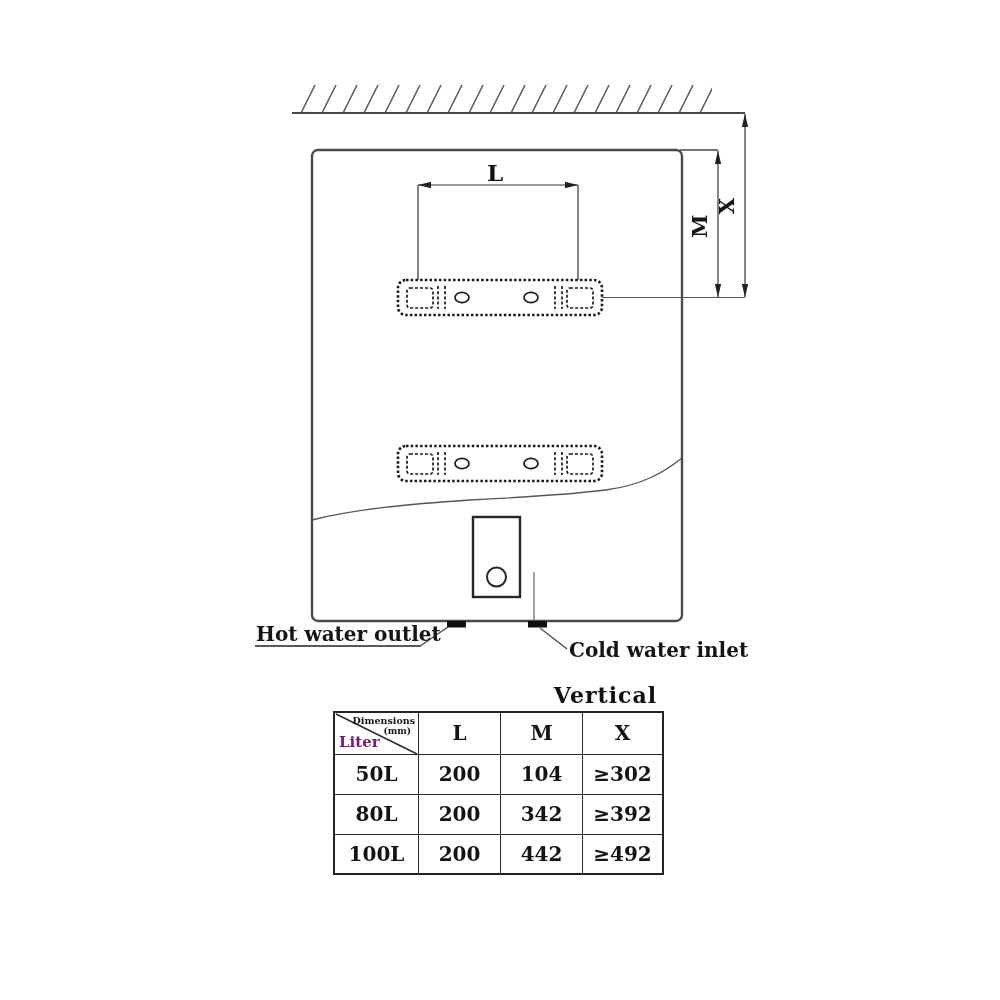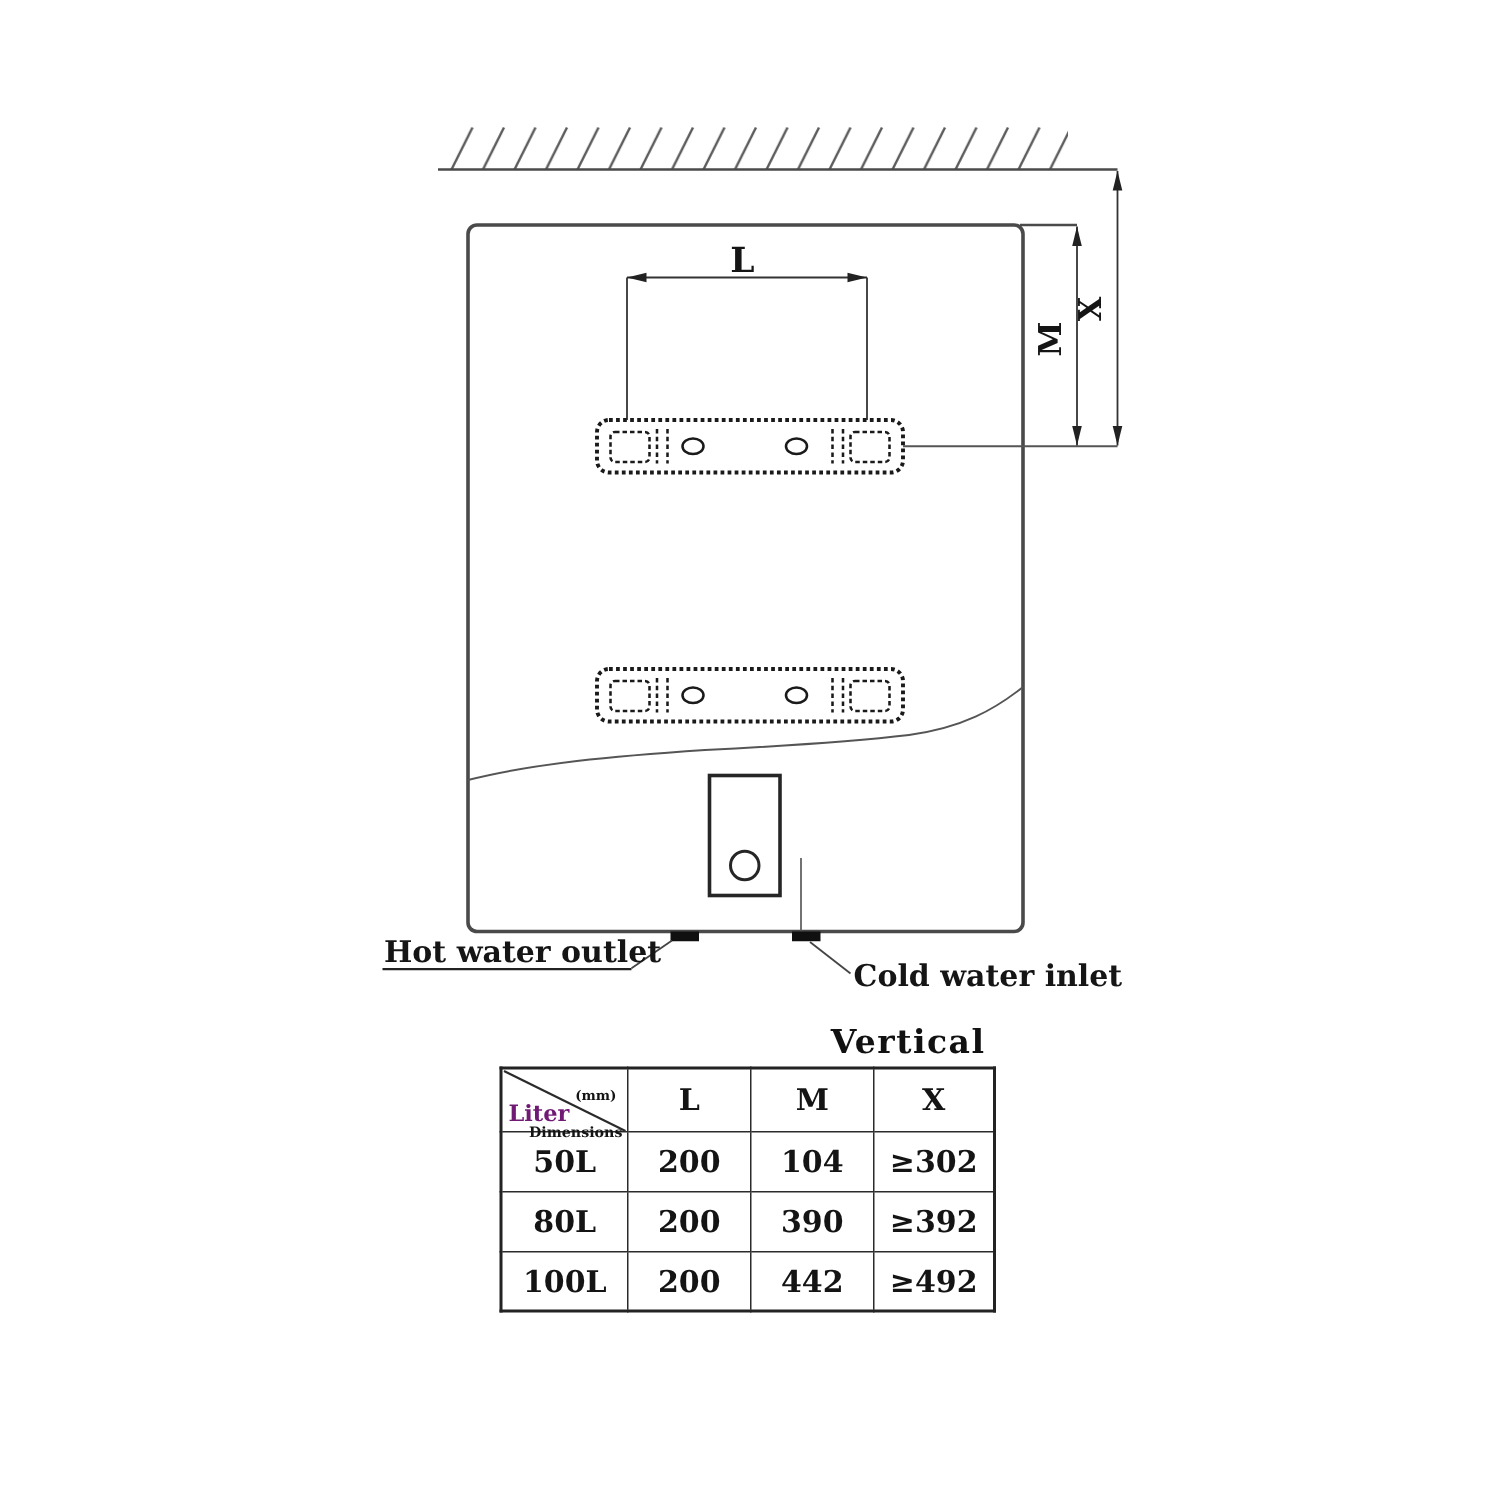--- a/index.html
+++ b/index.html
@@ -48,21 +48,21 @@
   .c0 { width: 83px; }
   .c1 { width: 81px; }
   .c2 { width: 81px; }
   .c3 { width: 79px; }
   .row-h  { height: 42px; }
   .row-d  { height: 40px; }
   .corner { position: relative; }
   .corner svg { position: absolute; left: 0; top: 0; }
   .corner-top {
     position: absolute; top: 2px; right: 3px;
-    font: bold 9.5px "DejaVu Serif", serif; color: #141414; margin-top: 35px;
+    font: bold 9.5px "DejaVu Serif", serif; color: #141414;
   }
   .corner-unit {
     position: absolute; top: 13px; right: 7px;
     font: bold 9px "DejaVu Serif", serif; color: #141414; text-align: right;
   }
   .corner-bottom {
     position: absolute; bottom: 3px; left: 4px;
     font: bold 15px "DejaVu Serif", serif; color: #701a75;
   }
 </style>
@@ -169,21 +169,21 @@
       </tr>
       <tr class="row-d">
         <td class="c0">50L</td>
         <td class="c1">200</td>
         <td class="c2">104</td>
         <td class="c3">≥302</td>
       </tr>
       <tr class="row-d">
         <td class="c0">80L</td>
         <td class="c1">200</td>
-        <td class="c2">390</td>
+        <td class="c2">342</td>
         <td class="c3">≥392</td>
       </tr>
       <tr class="row-d">
         <td class="c0">100L</td>
         <td class="c1">200</td>
         <td class="c2">442</td>
         <td class="c3">≥492</td>
       </tr>
     </tbody>
       </table>

